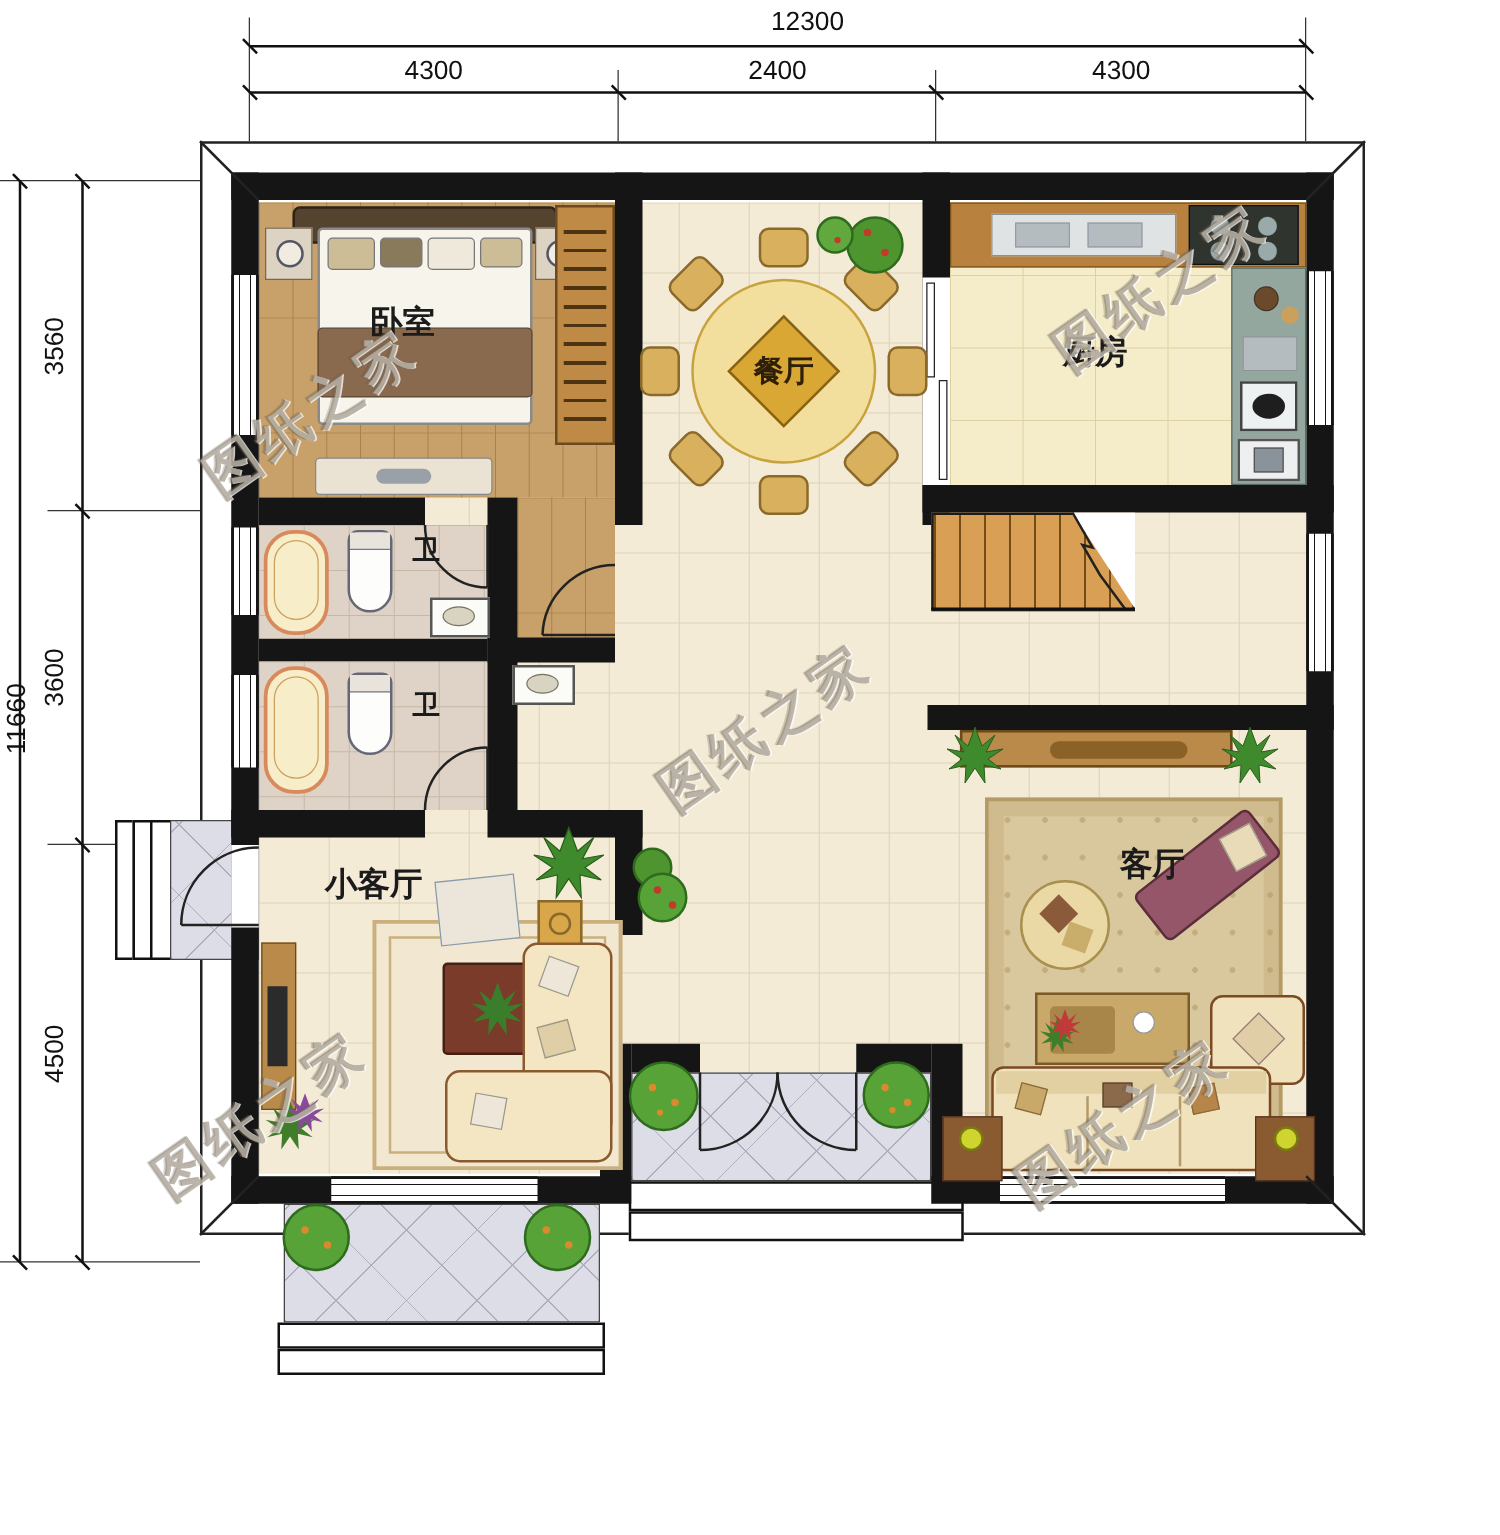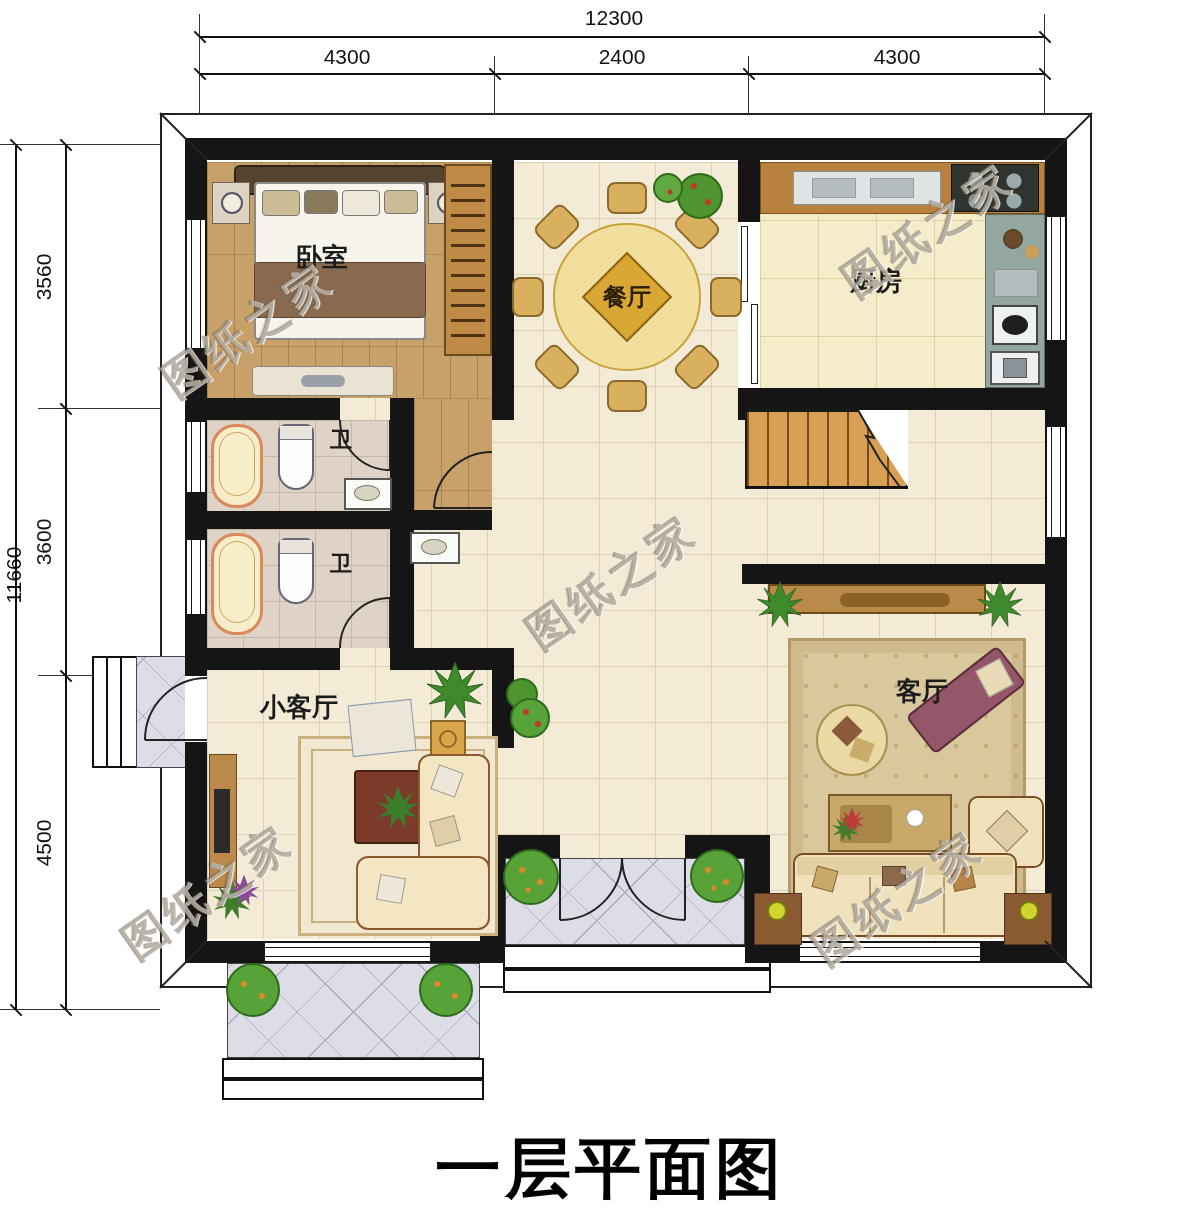--- a/index.html
+++ b/index.html
@@ -26,21 +26,21 @@
   .exv{position:absolute;width:1px;background:#333}
   .tick{position:absolute;width:16px;height:2px;background:#111;transform:rotate(45deg)}
   .chair{position:absolute;left:607px;top:281px;width:40px;height:32px;background:#d9b05e;border:2px solid #8a6a2a;border-radius:8px}
   #title{position:absolute;left:290px;top:1126px;width:640px;height:86px;display:flex;align-items:center;justify-content:center;font-size:66px;font-weight:700;color:#000;letter-spacing:4px}
 </style>
 </head>
 <body>
 
 <div id="canvas">
 
-  <div class="dimtxt" style="left:544px;top:4px;width:140px;height:28px">12300</div>
+  <div class="dimtxt" style="left:576px;top:4px;width:140px;height:28px">12300</div>
   <div class="dlh" style="left:200px;top:36px;width:845px"></div>
   <div class="dimtxt" style="left:297px;top:44px;width:100px;height:26px">4300</div>
   <div class="dimtxt" style="left:572px;top:44px;width:100px;height:26px">2400</div>
   <div class="dimtxt" style="left:847px;top:44px;width:100px;height:26px">4300</div>
   <div class="dlh" style="left:200px;top:73px;width:845px"></div>
   <div class="exv" style="left:199px;top:14px;height:100px"></div>
   <div class="exv" style="left:1044px;top:14px;height:100px"></div>
   <div class="exv" style="left:494px;top:56px;height:58px"></div>
   <div class="exv" style="left:748px;top:56px;height:58px"></div>
   <div class="tick" style="left:192px;top:36px"></div>
@@ -323,14 +323,13 @@
   <div class="lbl" style="left:324px;top:550px;width:34px;height:28px;font-size:22px">卫</div>
   <div class="lbl" style="left:228px;top:690px;width:142px;height:34px;font-size:26px">小客厅</div>
   <div class="lbl" style="left:876px;top:674px;width:92px;height:34px;font-size:26px">客厅</div>
 
   <div class="wm" style="left:108px;top:302px">图纸之家</div>
   <div class="wm" style="left:472px;top:554px">图纸之家</div>
   <div class="wm" style="left:788px;top:202px">图纸之家</div>
   <div class="wm" style="left:758px;top:870px">图纸之家</div>
   <div class="wm" style="left:68px;top:864px">图纸之家</div>
 
-  <div id="title">一层平面图</div>
 </div>
 
 </body></html>

